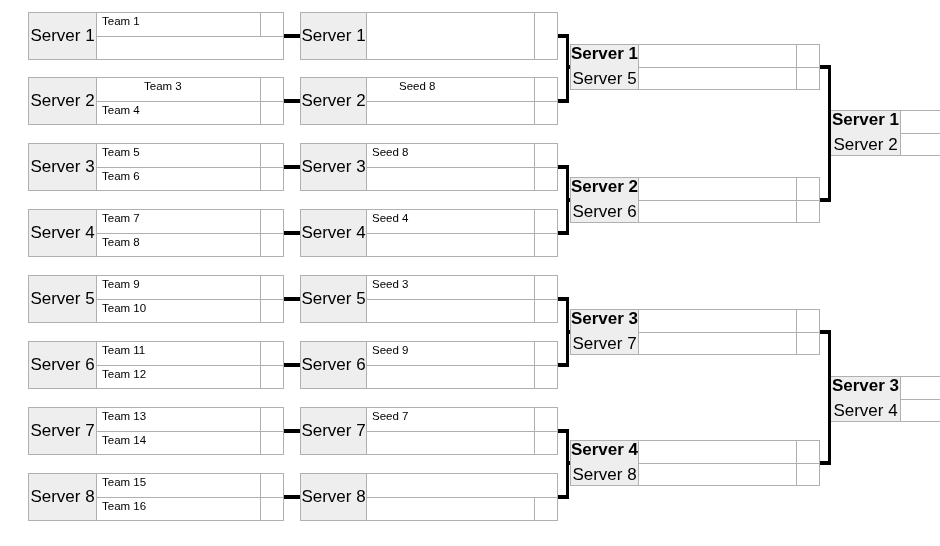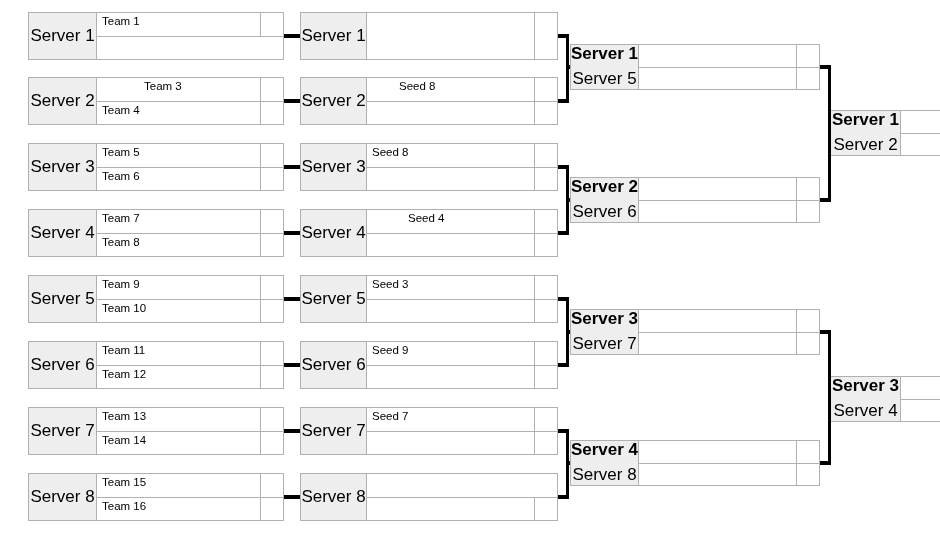--- a/index.html
+++ b/index.html
@@ -237,21 +237,21 @@
           <div class="score"></div>
         </div>
       </div>
     </div>
     <div class="match" style="left: 300px; top: 209px; width: 258px; height: 48px;">
       <div class="label" style="width: 66px;">
         <div class="ln">Server 4</div>
       </div>
       <div class="slots">
         <div class="slotrow top">
-          <div class="name" style="width: 170px; margin-left: 36px;">Seed 4</div>
+          <div class="name" style="width: 170px;">Seed 4</div>
           <div class="score"></div>
         </div>
         <div class="slotrow bottom">
           <div class="name" style="width: 170px;"></div>
           <div class="score"></div>
         </div>
       </div>
     </div>
     <div class="match" style="left: 300px; top: 275px; width: 258px; height: 48px;">
       <div class="label" style="width: 66px;">

